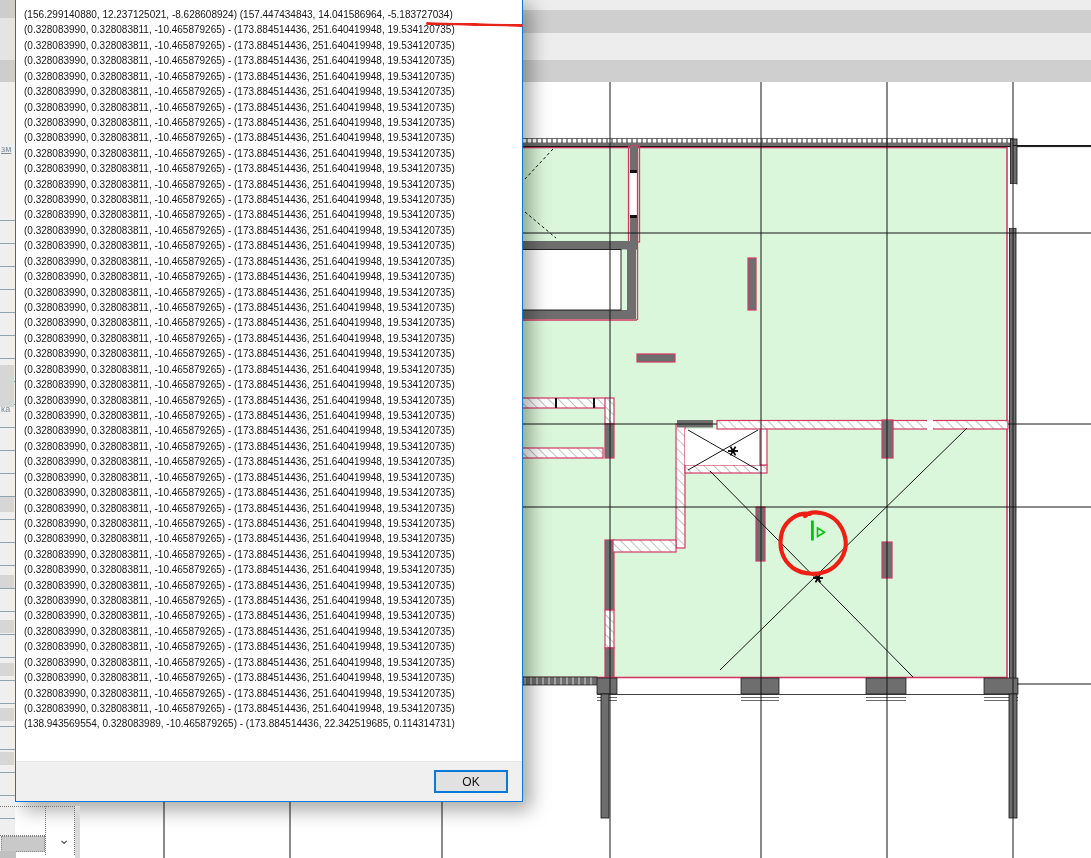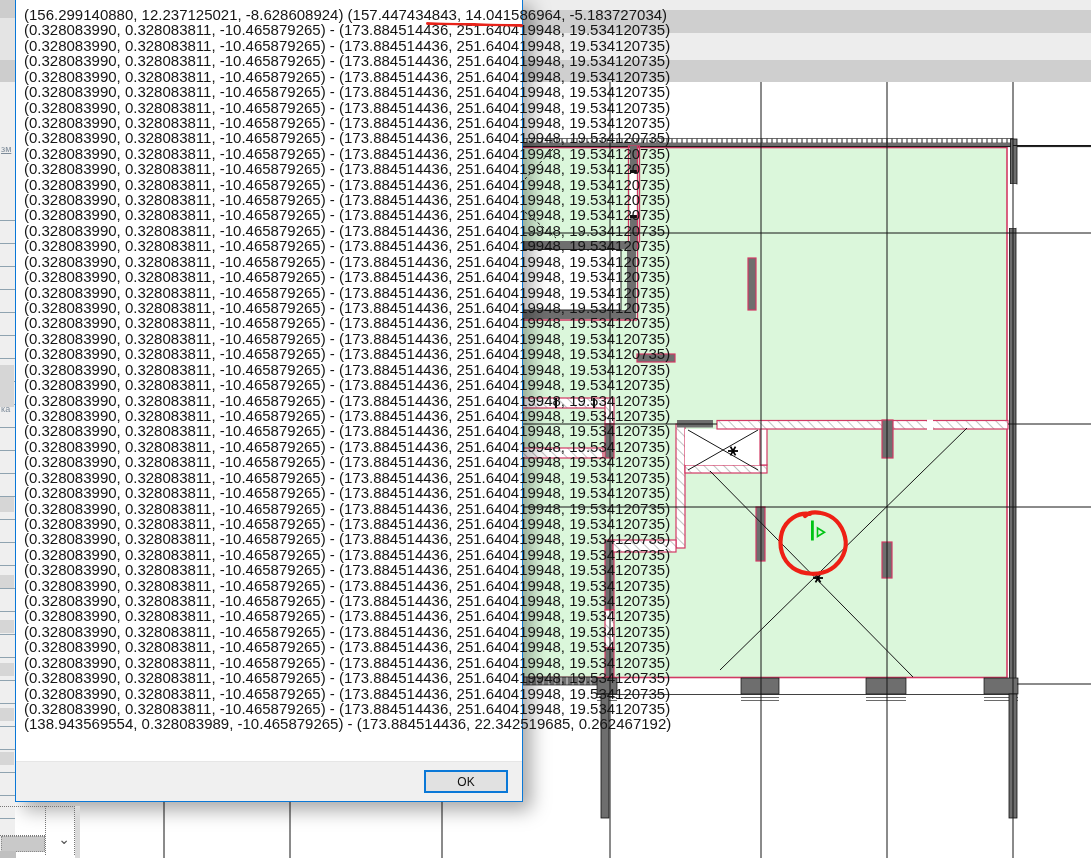--- a/index.html
+++ b/index.html
@@ -7,24 +7,24 @@
     --plan-green:#dbf7db; --crimson:#d23a64; --wallgray:#707070;
   }
   html,body{margin:0;padding:0;}
   body{width:1091px;height:858px;position:relative;overflow:hidden;background:#fff;
        font-family:"Liberation Sans",sans-serif;}
   #plan-svg{position:absolute;left:0;top:0;}
   
   #dialog{position:absolute;left:15px;top:-3px;width:506px;height:803px;background:#fff;
           border:1.6px solid var(--accent);box-shadow:8px 8px 18px rgba(0,0,0,.35);}
   #dialog-lines{position:absolute;left:8px;top:9px;right:4px;}
-  #dialog-lines .line{font-size:15px;line-height:15.42px;color:#151515;white-space:pre;}
+  #dialog-lines .line{font-size:10px;line-height:15.42px;color:#151515;white-space:pre;}
   #dialog-footer{position:absolute;left:0;right:0;bottom:0;height:39px;background:#f0f0f0;
                  border-top:1px solid #e6e6e6;}
-  #ok-button{position:absolute;right:14px;bottom:8px;width:84px;height:23px;background:#e1e1e1;
+  #ok-button{position:absolute;right:14px;bottom:8px;width:74px;height:23px;background:#e1e1e1;
              border:2px solid var(--accent);font-family:"Liberation Sans",sans-serif;
              font-size:12px;color:#111;padding:0;cursor:pointer;}
   #red-underline{position:absolute;left:410px;top:25px;width:97px;height:0;
                  border-top:3px solid var(--red);border-radius:2px;transform:rotate(1.1deg);}
   
   #left-panel{position:absolute;left:0;top:0;width:15px;height:858px;background:#efefef;overflow:hidden;}
   #left-panel .band1{position:absolute;left:0;top:0;width:15px;height:18px;background:#cdcdcd;}
   #left-panel .band2{position:absolute;left:0;top:18px;width:15px;height:42px;background:#e4e4e4;}
   #left-panel .band3{position:absolute;left:0;top:60px;width:15px;height:22px;background:#cdcdcd;}
   #left-panel .frag{position:absolute;left:1px;font-size:9px;color:#7d8b99;white-space:nowrap;}
@@ -236,21 +236,21 @@
       <div class="line">(0.328083990, 0.328083811, -10.465879265) - (173.884514436, 251.640419948, 19.534120735)</div>
       <div class="line">(0.328083990, 0.328083811, -10.465879265) - (173.884514436, 251.640419948, 19.534120735)</div>
       <div class="line">(0.328083990, 0.328083811, -10.465879265) - (173.884514436, 251.640419948, 19.534120735)</div>
       <div class="line">(0.328083990, 0.328083811, -10.465879265) - (173.884514436, 251.640419948, 19.534120735)</div>
       <div class="line">(0.328083990, 0.328083811, -10.465879265) - (173.884514436, 251.640419948, 19.534120735)</div>
       <div class="line">(0.328083990, 0.328083811, -10.465879265) - (173.884514436, 251.640419948, 19.534120735)</div>
       <div class="line">(0.328083990, 0.328083811, -10.465879265) - (173.884514436, 251.640419948, 19.534120735)</div>
       <div class="line">(0.328083990, 0.328083811, -10.465879265) - (173.884514436, 251.640419948, 19.534120735)</div>
       <div class="line">(0.328083990, 0.328083811, -10.465879265) - (173.884514436, 251.640419948, 19.534120735)</div>
       <div class="line">(0.328083990, 0.328083811, -10.465879265) - (173.884514436, 251.640419948, 19.534120735)</div>
-      <div class="line">(138.943569554, 0.328083989, -10.465879265) - (173.884514436, 22.342519685, 0.262467192)</div>
+      <div class="line">(138.943569554, 0.328083989, -10.465879265) - (173.884514436, 22.342519685, 0.114314731)</div>
     </div>
   <div id="red-underline"></div>
   <div id="dialog-footer">
     <button id="ok-button">OK</button>
   </div>
 </div>
 
 <div id="left-panel">
   <div class="band1"></div>
   <div class="band2"></div>

